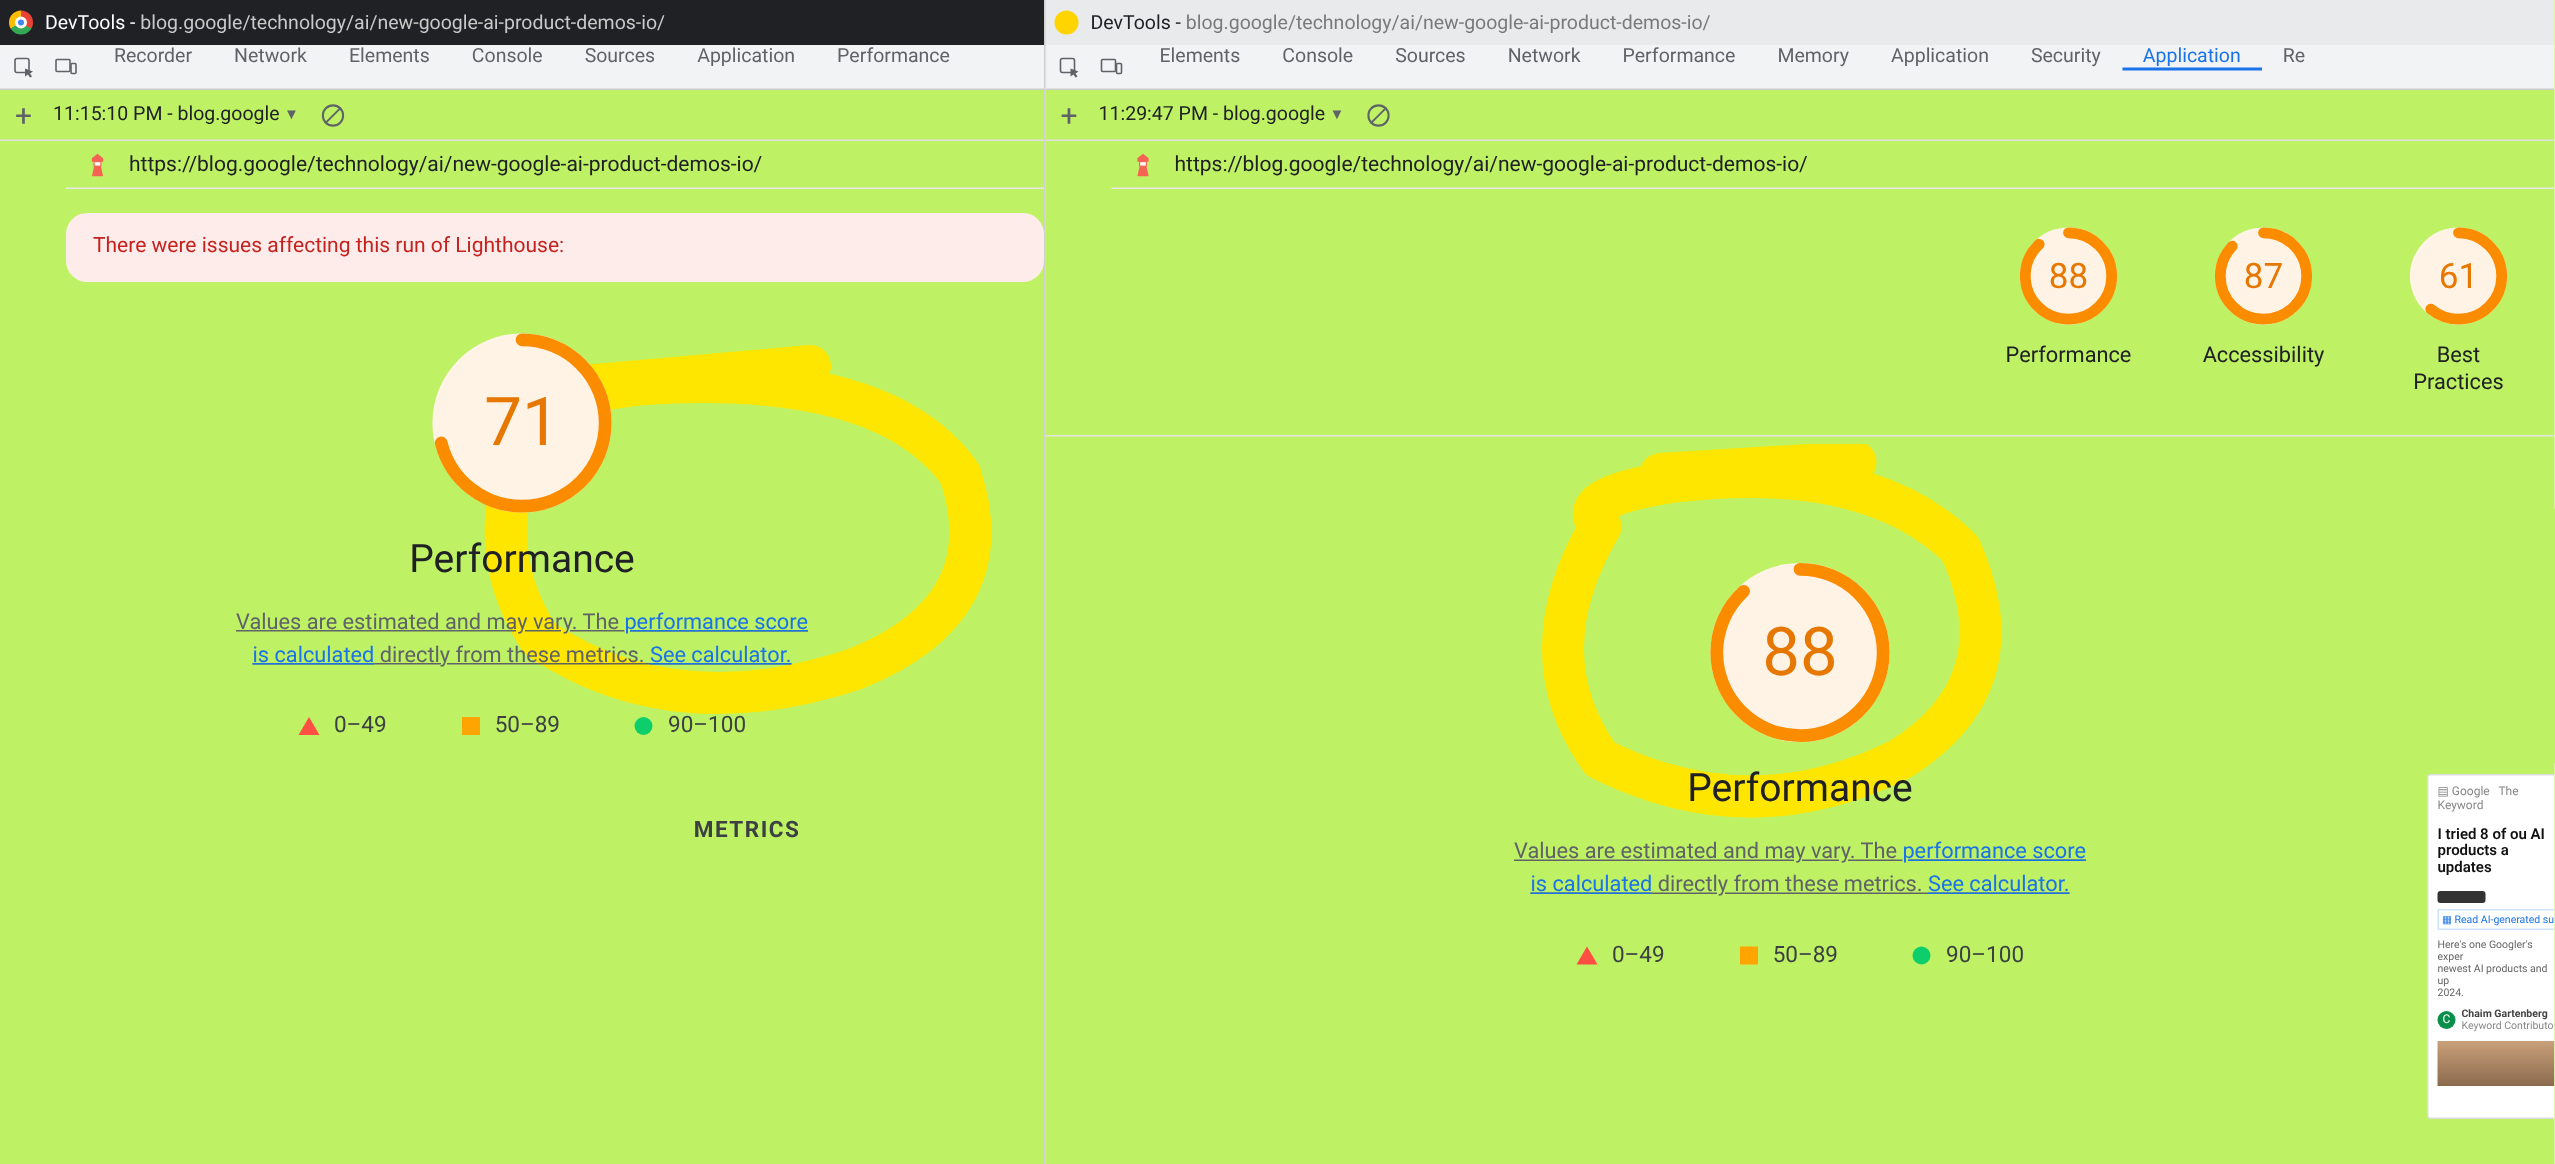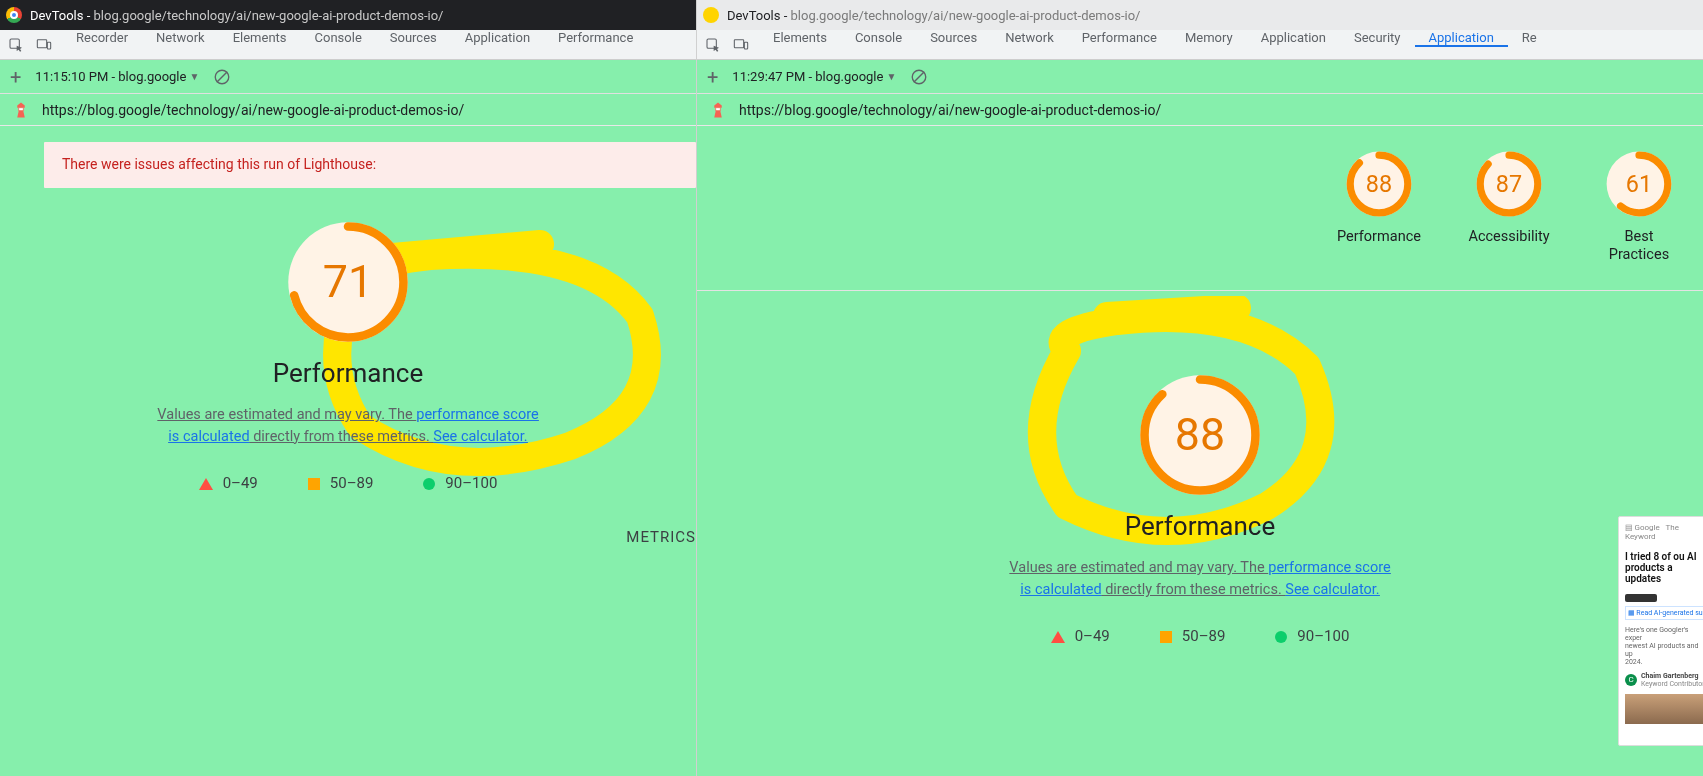--- a/index.html
+++ b/index.html
@@ -1,18 +1,18 @@
 <!DOCTYPE html>
 <html><head>
 <meta charset="utf-8">
 <style>
   * { box-sizing: border-box; margin: 0; padding: 0; }
   body { font-family: "Segoe UI", Roboto, Arial, sans-serif; font-size: 13px; color: #202124; background:#fff; }
   .app { display:flex; width:1703px; height:776px; position:relative; }
-  .pane { position:relative; overflow:hidden; background:#86efac; }
+  .pane { position:relative; overflow:hidden; background:#bef264; }
   .pane-left { width:697px; border-right:1px solid #d0d0d0; }
   .pane-right { flex:1; }
 
   
   .titlebar { height:30px; display:flex; align-items:center; padding:0 6px; font-size:13px; }
   .titlebar.dark { background:#202124; color:#c9c9c9; }
   .titlebar.light { background:#e9eaeb; color:#7a7a7a; }
   .tb-icon { width:16px; height:16px; border-radius:50%; margin-right:8px; flex:none; }
   .tb-icon.chrome { background: conic-gradient(#ea4335 0 120deg,#34a853 120deg 240deg,#fbbc05 240deg 360deg); position:relative; }
   .tb-icon.chrome::after{content:"";position:absolute;inset:4px;border-radius:50%;background:#4285f4;border:2px solid #fff;}
@@ -31,28 +31,28 @@
 
   
   .subbar { height:34px; display:flex; align-items:center; padding:0 10px; gap:14px; border-bottom:1px solid #e0e0e0; }
   .plus { font-size:20px; color:#5f6368; line-height:1; }
   .report-sel { display:flex; align-items:center; gap:3px; color:#202124; }
   .caret { font-size:10px; color:#5f6368; }
   .nocircle { width:18px; height:18px; }
   .nocircle svg { width:18px; height:18px; stroke:#5f6368; fill:none; stroke-width:1.8; }
 
   
-  .urlrow { height:32px; display:flex; align-items:center; padding:0 12px; gap:12px; border-bottom:1px solid #e8e8e8; font-size:14px; }
+  .urlrow { height:32px; display:flex; align-items:center; padding:0 12px; gap:12px; border-bottom:1px solid #e8e8e8; font-size:14px;margin-left:44px; }
   .lh-icon { width:18px; height:18px; }
   .lh-icon svg { width:18px; height:18px; }
 
   
   .content { position:relative; padding:10px 0 0 0; height:calc(100% - 30px - 30px - 34px - 32px); overflow:hidden; }
 
-  .warning { margin:6px 0 10px 44px; background:#fdecea; color:#c5221f; padding:14px 18px 16px 18px; font-size:14px; border-radius:1px; position:relative; z-index:2;}
+  .warning { margin:6px 0 10px 44px; background:#fdecea; color:#c5221f; padding:14px 18px 16px 18px; font-size:14px; border-radius:14px; position:relative; z-index:2;}
   .warning ul { margin:10px 0 0 22px; color:#202124; }
   .warning li { font-weight:600; }
   .warning li .rest { font-weight:400; display:block; margin-top:2px;}
 
   
   .gauge-row { display:flex; gap:30px; justify-content:flex-end; padding:12px 14px 4px 0; }
   .gauge-item { width:100px; text-align:center; }
   .gauge-item .lbl { margin-top:8px; font-size:14.5px; color:#202124; line-height:1.25; }
 
   .gsvg { width:72px; height:72px; display:block; margin:0 auto; }
@@ -74,21 +74,21 @@
   .perf-title { font-size:26px; margin-top:12px; color:#202124; }
   .perf-note { font-size:14.5px; color:#5f6368; margin-top:16px; line-height:1.5;text-decoration:underline; }
   .perf-note a { color:#1a73e8; text-decoration:underline; cursor:default; }
 
   .legend { display:flex; gap:50px; justify-content:center; margin-top:26px; font-size:15px; color:#3c4043;}
   .legend .sw { display:inline-block; vertical-align:middle; margin-right:10px; }
   .tri { width:0;height:0;border-left:7px solid transparent;border-right:7px solid transparent;border-bottom:12px solid #ff4e42; }
   .sq  { width:12px;height:12px;background:#ffa400; }
   .cir { width:12px;height:12px;border-radius:50%;background:#0cce6b; }
 
-  .metrics-head { text-align:right; margin:36px 0 0 300px; font-size:15px; letter-spacing:1px; color:#3c4043; }
+  .metrics-head { text-align:center; margin:52px 0 0 300px; font-size:15px; letter-spacing:1px; color:#3c4043;font-weight:bold; }
 
   
   .hi{position:absolute;z-index:1;pointer-events:none;}
   .hi svg{width:100%;height:100%;}
   .hi path{fill:none;stroke:#ffe600;stroke-width:28;stroke-linecap:round;stroke-linejoin:round;}
   .hi-title{position:absolute;left:0;top:-2px;width:100px;height:32px;background:#ffe600;border-radius:14px;opacity:.9;z-index:0;}
 
   .preview-card{position:absolute;right:-10px;top:390px;width:95px;height:230px;border:1px solid #ddd;background:#fff;padding:6px;font-size:8px;color:#444;overflow:hidden;border-radius:2px;}
   .preview-card .h{font-weight:600;font-size:10px;margin:10px 0;color:#111;}
   .divider{height:1px;background:#e3e3e3;margin:22px 0 0 0;}

